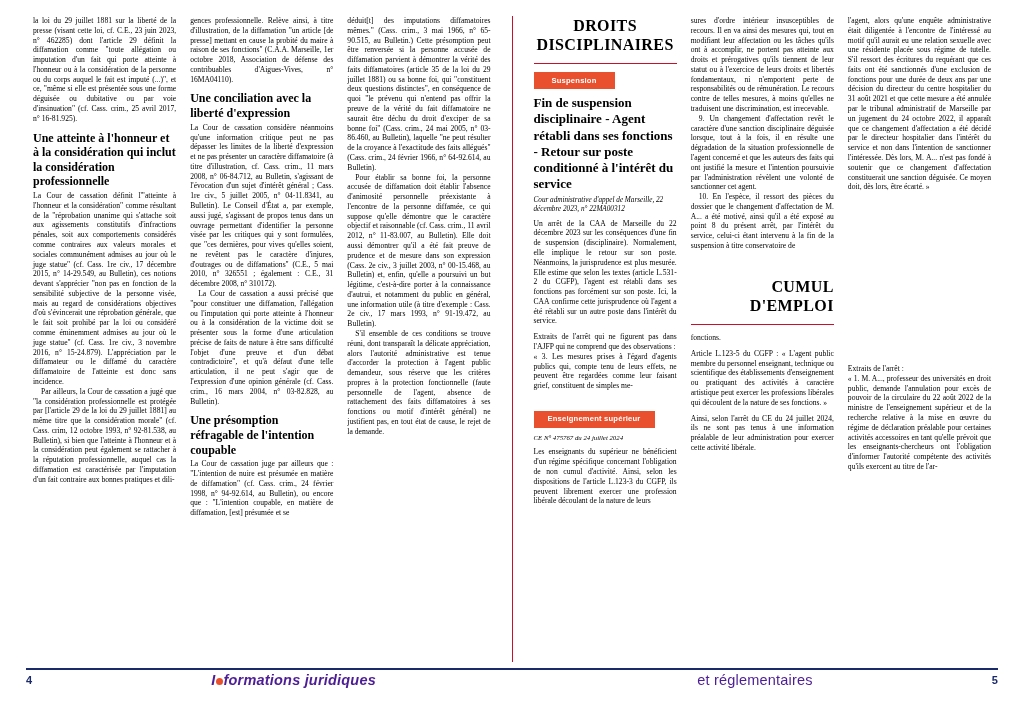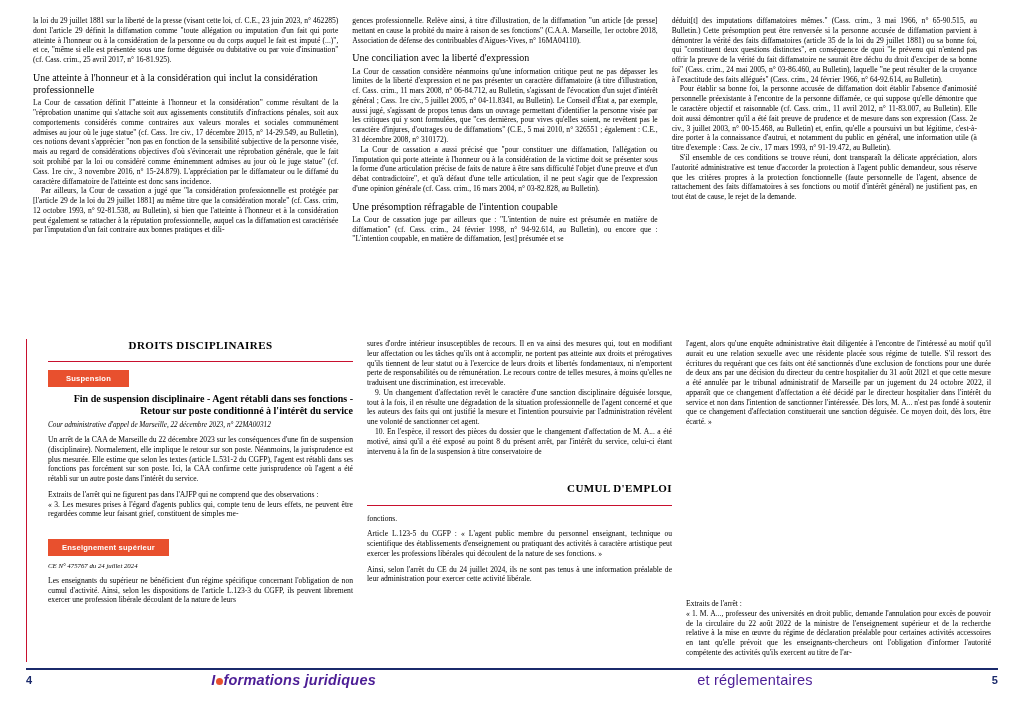--- a/index.html
+++ b/index.html
@@ -14,21 +14,20 @@
     position: relative;
   }
   .page {
     position: absolute;
     inset: 0;
     padding: 16px 26px 0 26px;
   }
   .spread {
     display: flex;
     height: 646px;
-    flex-direction: column;
   }
   .leaf {
     display: flex;
     flex: 1;
     gap: 0;
   }
   .leaf.left { padding-right: 14px; }
   .leaf.right { padding-left: 14px; }
   .col {
     flex: 1;
@@ -39,29 +38,29 @@
     hyphens: auto;
     -webkit-hyphens: auto;
     overflow: hidden;
   }
   .col p {
     margin: 0 0 0 0;
     text-indent: 8px;
   }
   .col p.noind { text-indent: 0; }
   h2.sec {
-    font-size: 10px;
-    font-weight: normal;
+    font-size: 12px;
+    font-weight: bold;
     margin: 7px 0 2px 0;
     text-indent: 0;
     line-height: 1.22;
     text-align: left;
   }
   h1.bigtitle {
-    font-size: 11px;
+    font-size: 16px;
     font-weight: bold;
     letter-spacing: 0.4px;
     text-align: center;
     margin: 0 0 9px 0;
     line-height: 1.2;
   }
   h1.bigtitle.second { margin-top: 26px; text-align: right; }
   .redline {
     border-top: 1.6px solid #c8102e;
     margin: 4px 0 8px 0;
@@ -72,25 +71,25 @@
     background: #e8502e;
     color: #ffffff;
     font-family: "Liberation Sans", sans-serif;
     font-size: 7.6px;
     font-weight: bold;
     padding: 3.5px 18px;
     letter-spacing: 0.2px;
   }
   .tag.wide { padding: 3.5px 14px; }
   .arttitle {
-    font-size: 10px;
+    font-size: 13px;
     font-weight: bold;
     line-height: 1.25;
     margin: 0 0 3px 0;
-    text-align: right;
+    text-align: left;
   }
   .src {
     font-size: 7.2px;
     font-style: italic;
     line-height: 1.25;
     margin: 0 0 5px 0;
     text-align: left;
   }
   .ref {
     font-size: 6.8px;

